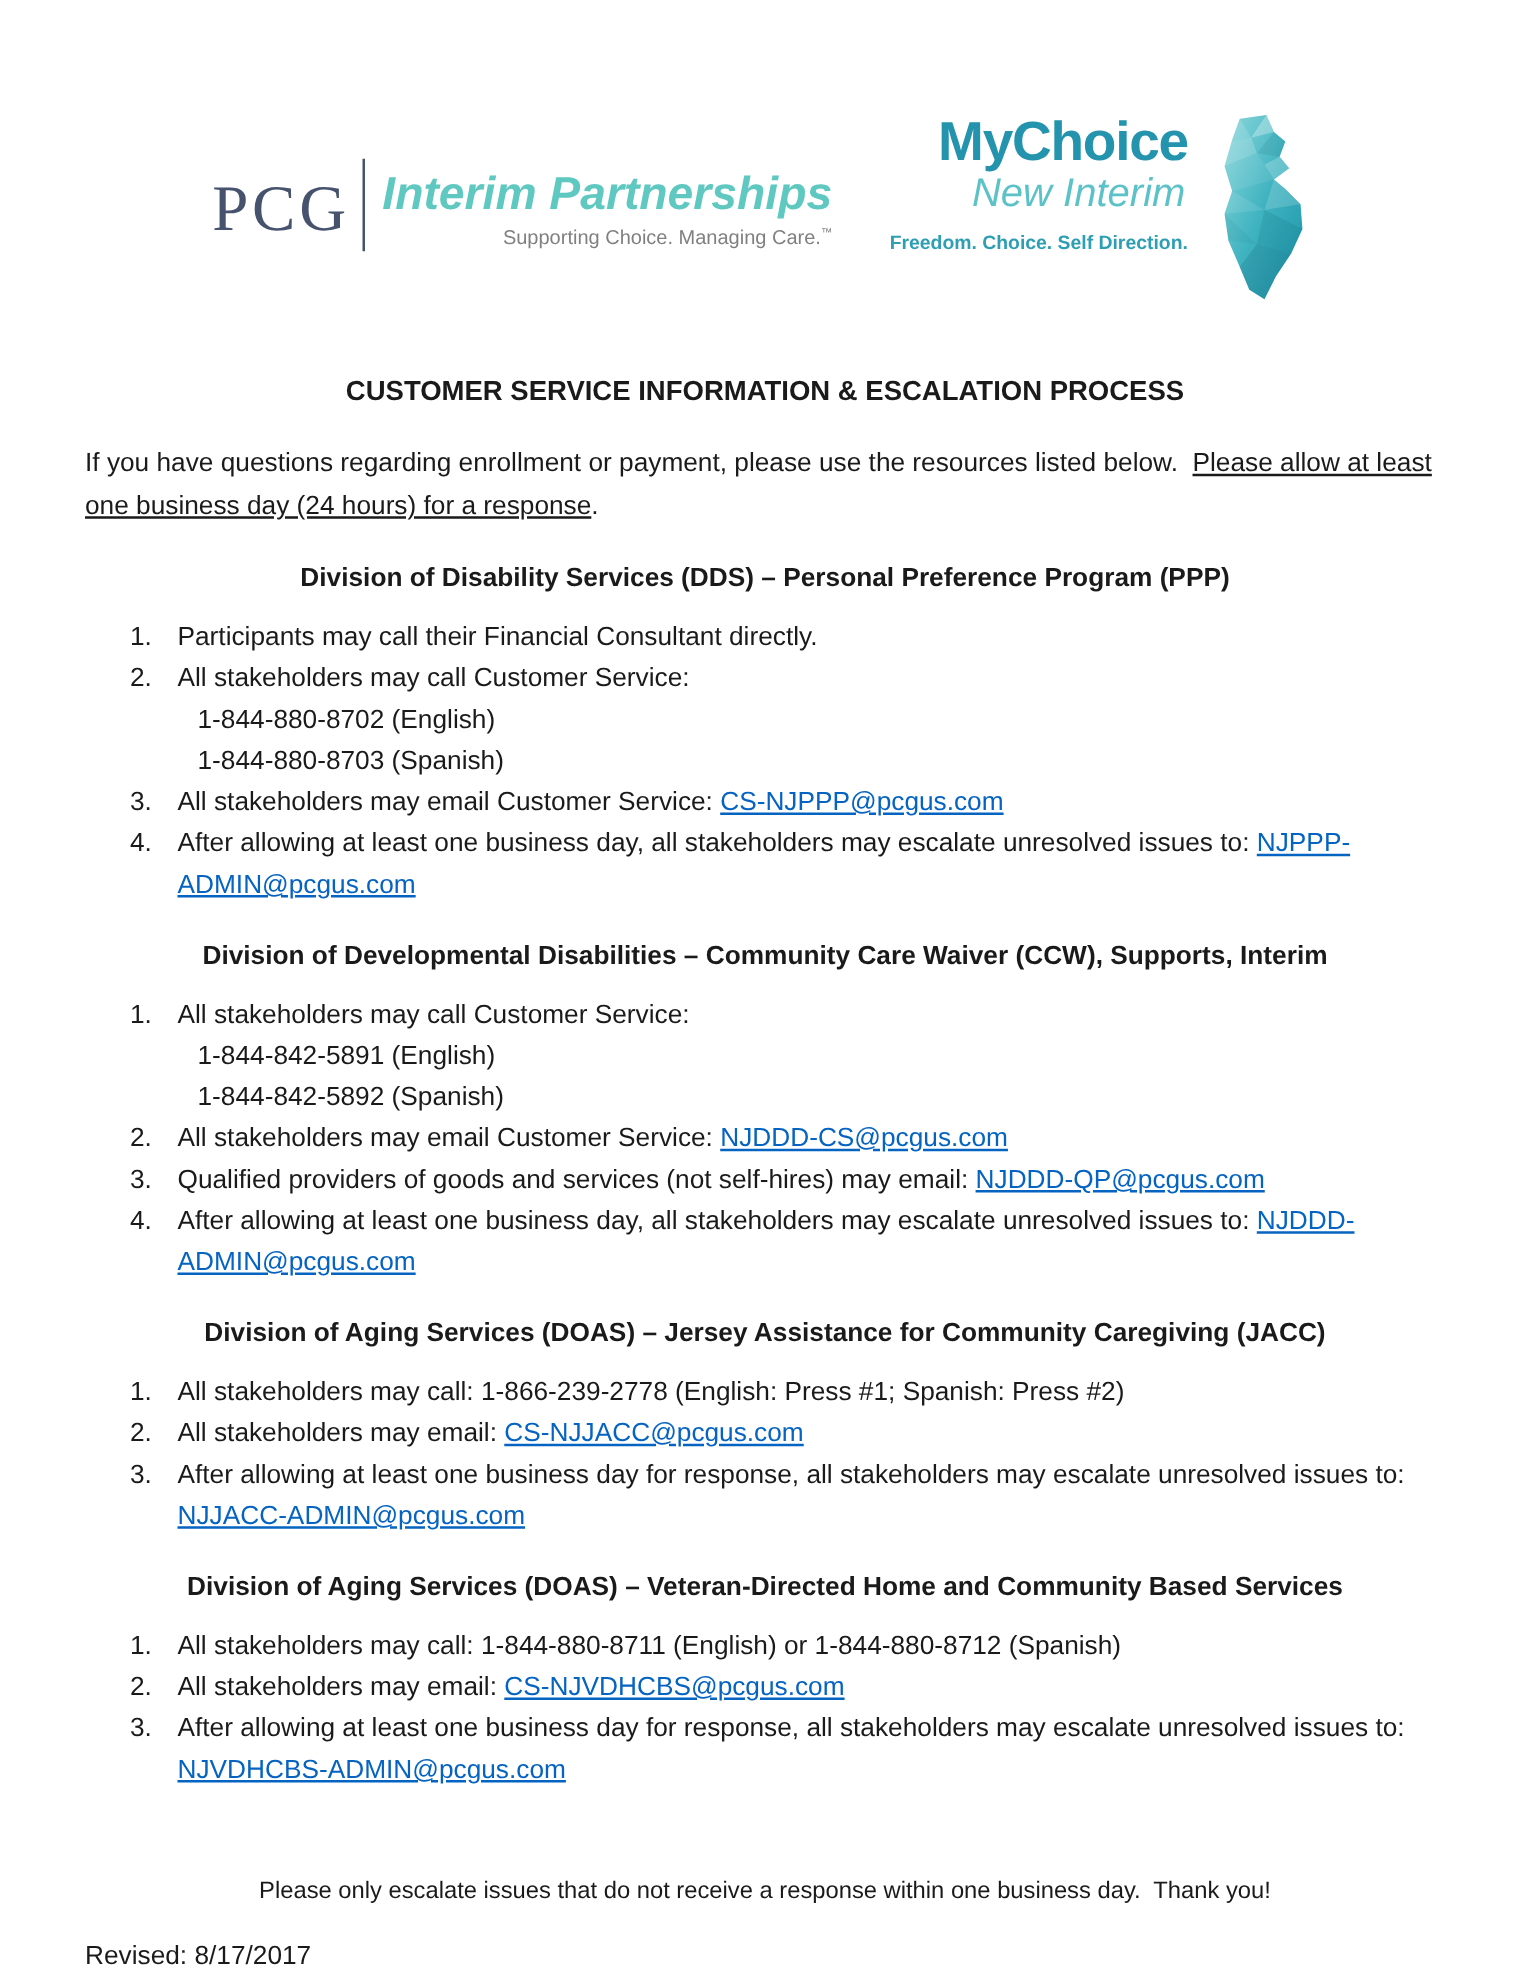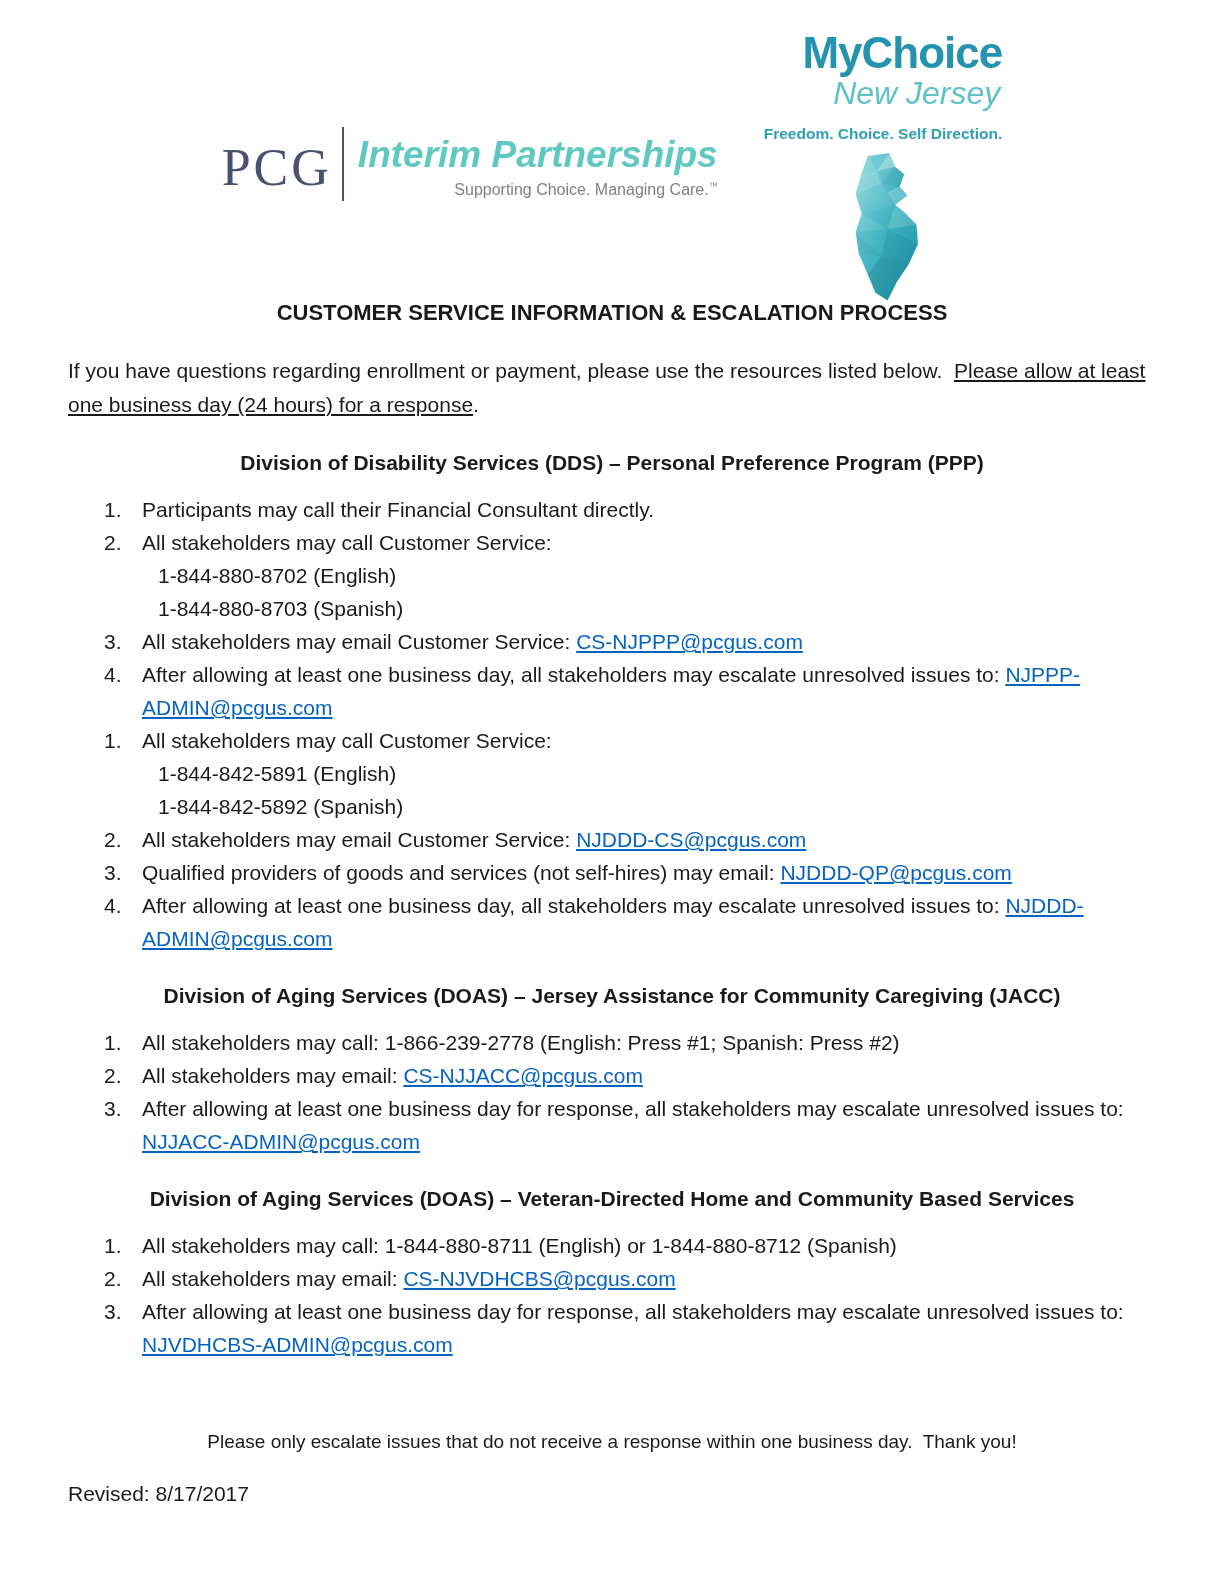--- a/index.html
+++ b/index.html
@@ -50,21 +50,21 @@
     line-height: 1.05;
     letter-spacing: 0px;
   }
   .pcg-tagline {
     font-size: 16px;
     color: #808080;
     margin-top: 6px;
   }
   .pcg-tagline sup { font-size: 9px; }
 
-  .mychoice-logo { display: flex; align-items: center; gap: 10px; flex-direction: column; }
+  .mychoice-logo { display: flex; align-items: flex-start; gap: 10px; }
   .mc-text { display: flex; flex-direction: column; align-items: flex-end; }
   .mc-line1 {
     font-size: 44px;
     font-weight: bold;
     color: #2493ad;
     line-height: 1;
     letter-spacing: -1px;
   }
   .mc-line2 {
     font-size: 32px;
@@ -151,21 +151,21 @@
       <span class="pcg-divider"></span>
       <span class="pcg-right">
         <span class="pcg-name">Interim Partnerships</span>
         <span class="pcg-tagline"><span>Supporting Choice. Managing Care.</span><sup>™</sup></span>
       </span>
     </div>
 
     <div class="mychoice-logo">
       <span class="mc-text">
         <span class="mc-line1">MyChoice</span>
-        <span class="mc-line2">New Jersey</span>
+        <span class="mc-line2">New Interim</span>
         <span class="mc-tagline">Freedom. Choice. Self Direction.</span>
       </span>
       <svg class="nj-shape" viewBox="0 0 60 100" aria-hidden="true">
         <defs>
           <linearGradient id="njgrad" x1="0" y1="0" x2="1" y2="1">
             <stop offset="0" stop-color="#8ed8dc"></stop>
             <stop offset="0.5" stop-color="#3fb3c0"></stop>
             <stop offset="1" stop-color="#1b93a8"></stop>
           </linearGradient>
           <clipPath id="njclip">
@@ -201,20 +201,21 @@
       <li class="item"><span class="num">2.</span><span>All stakeholders may call Customer Service:</span>
         <div class="phone">1-844-880-8702 (English)</div>
         <div class="phone">1-844-880-8703 (Spanish)</div>
       </li>
       <li class="item"><span class="num">3.</span><span>All stakeholders may email Customer Service: </span><a class="email">CS-NJPPP@pcgus.com</a></li>
       <li class="item"><span class="num">4.</span><span>After allowing at least one business day, all stakeholders may escalate unresolved issues to: </span><a class="email">NJPPP-ADMIN@pcgus.com</a></li>
     </ol>
   </section>
 
   <section>
+    <h2 class="division-heading">Division of Developmental Disabilities – Community Care Waiver (CCW), Supports, Interim</h2>
     <ol class="item-list">
       <li class="item"><span class="num">1.</span><span>All stakeholders may call Customer Service:</span>
         <div class="phone">1-844-842-5891 (English)</div>
         <div class="phone">1-844-842-5892 (Spanish)</div>
       </li>
       <li class="item"><span class="num">2.</span><span>All stakeholders may email Customer Service: </span><a class="email">NJDDD-CS@pcgus.com</a></li>
       <li class="item"><span class="num">3.</span><span>Qualified providers of goods and services (not self-hires) may email: </span><a class="email">NJDDD-QP@pcgus.com</a></li>
       <li class="item"><span class="num">4.</span><span>After allowing at least one business day, all stakeholders may escalate unresolved issues to: </span><a class="email">NJDDD-ADMIN@pcgus.com</a></li>
     </ol>
   </section>

